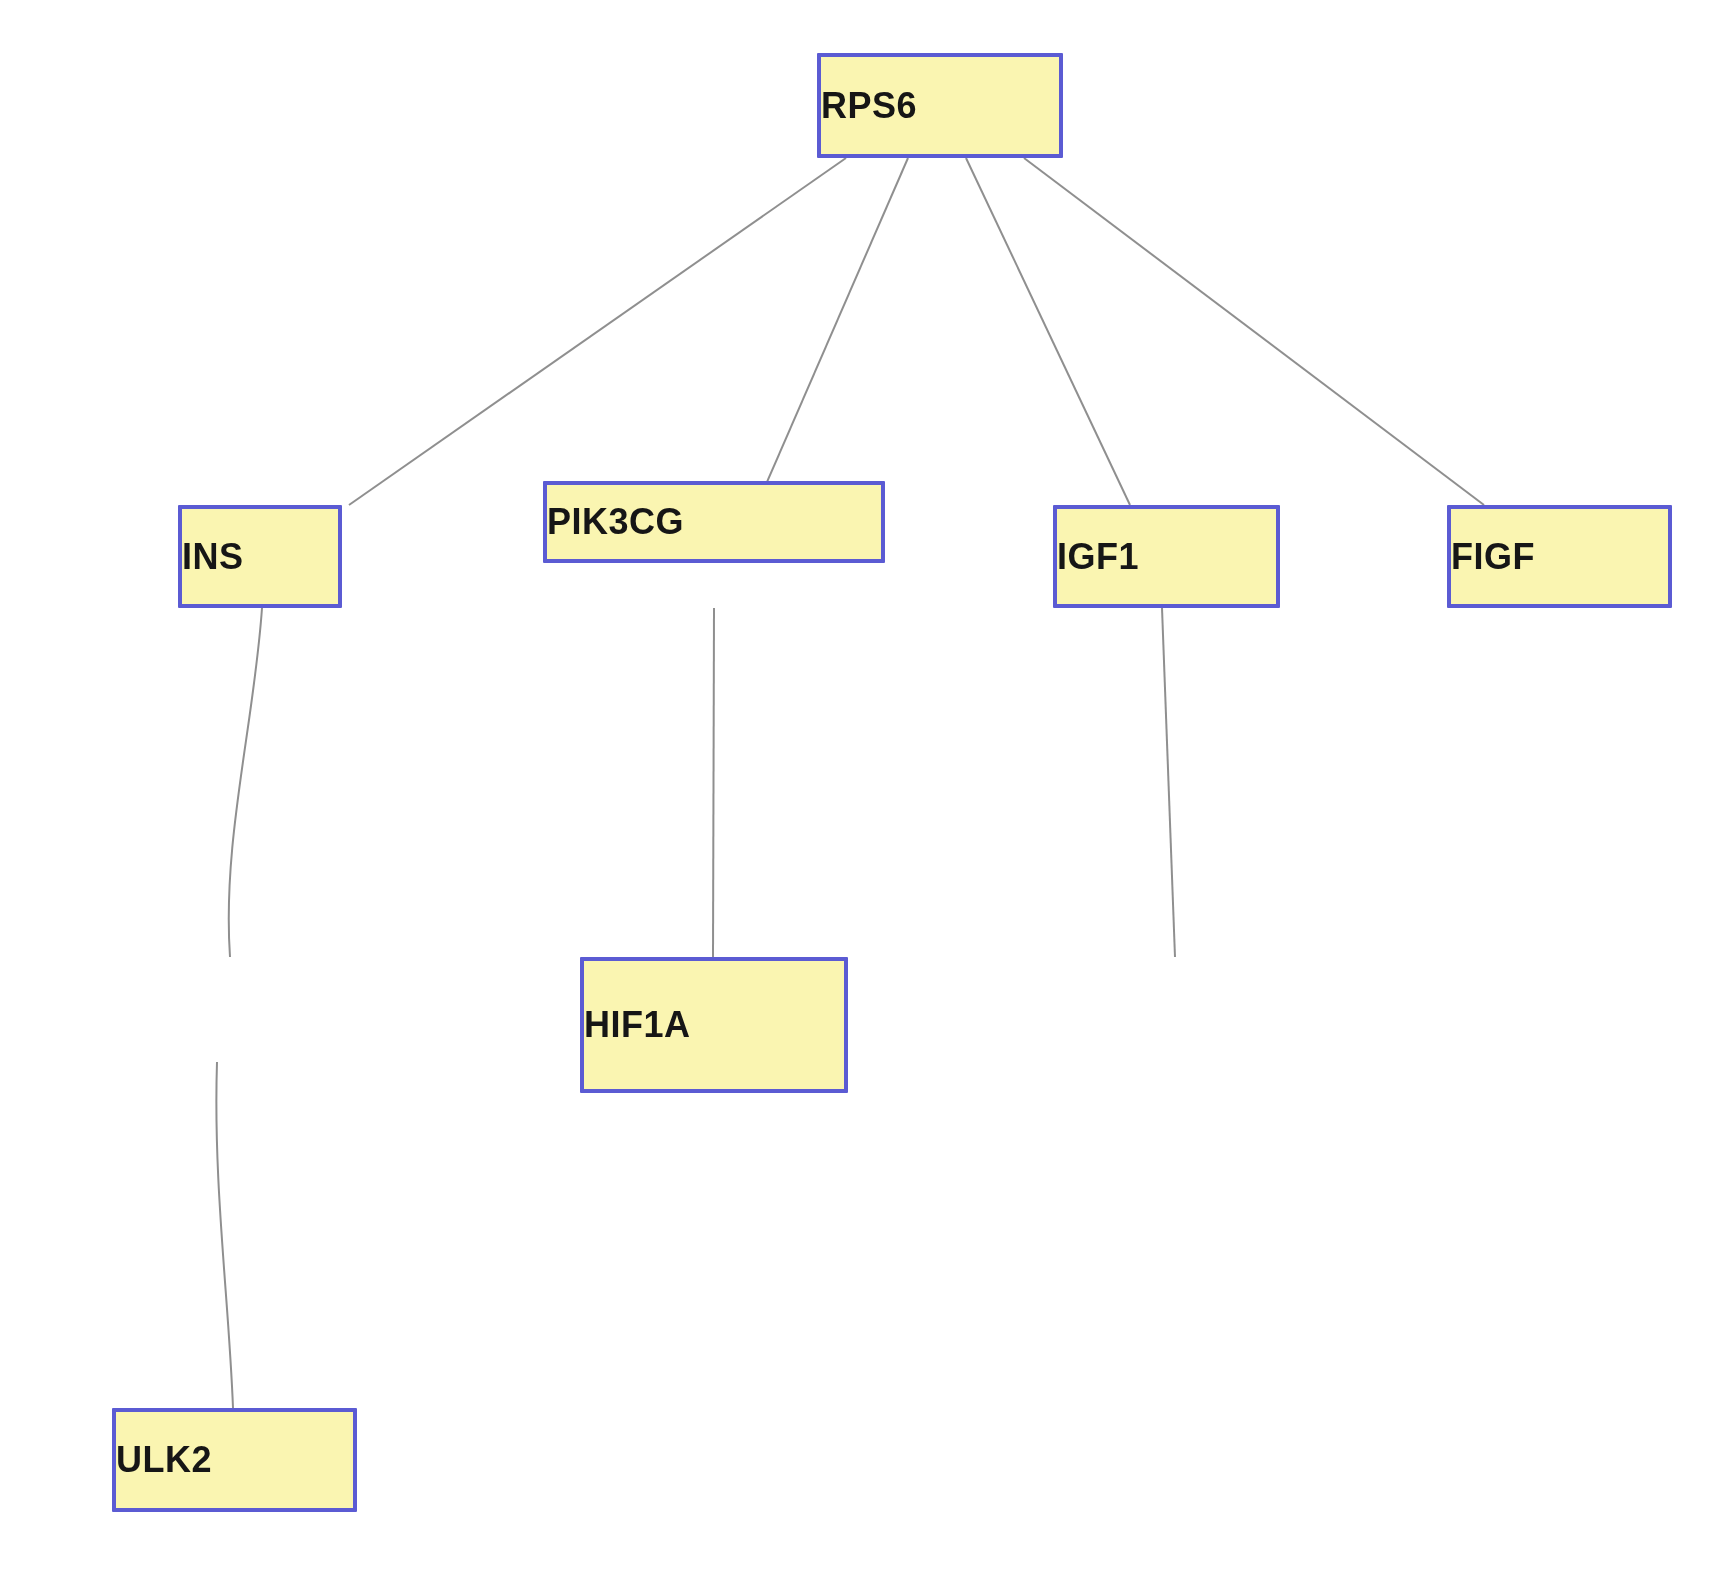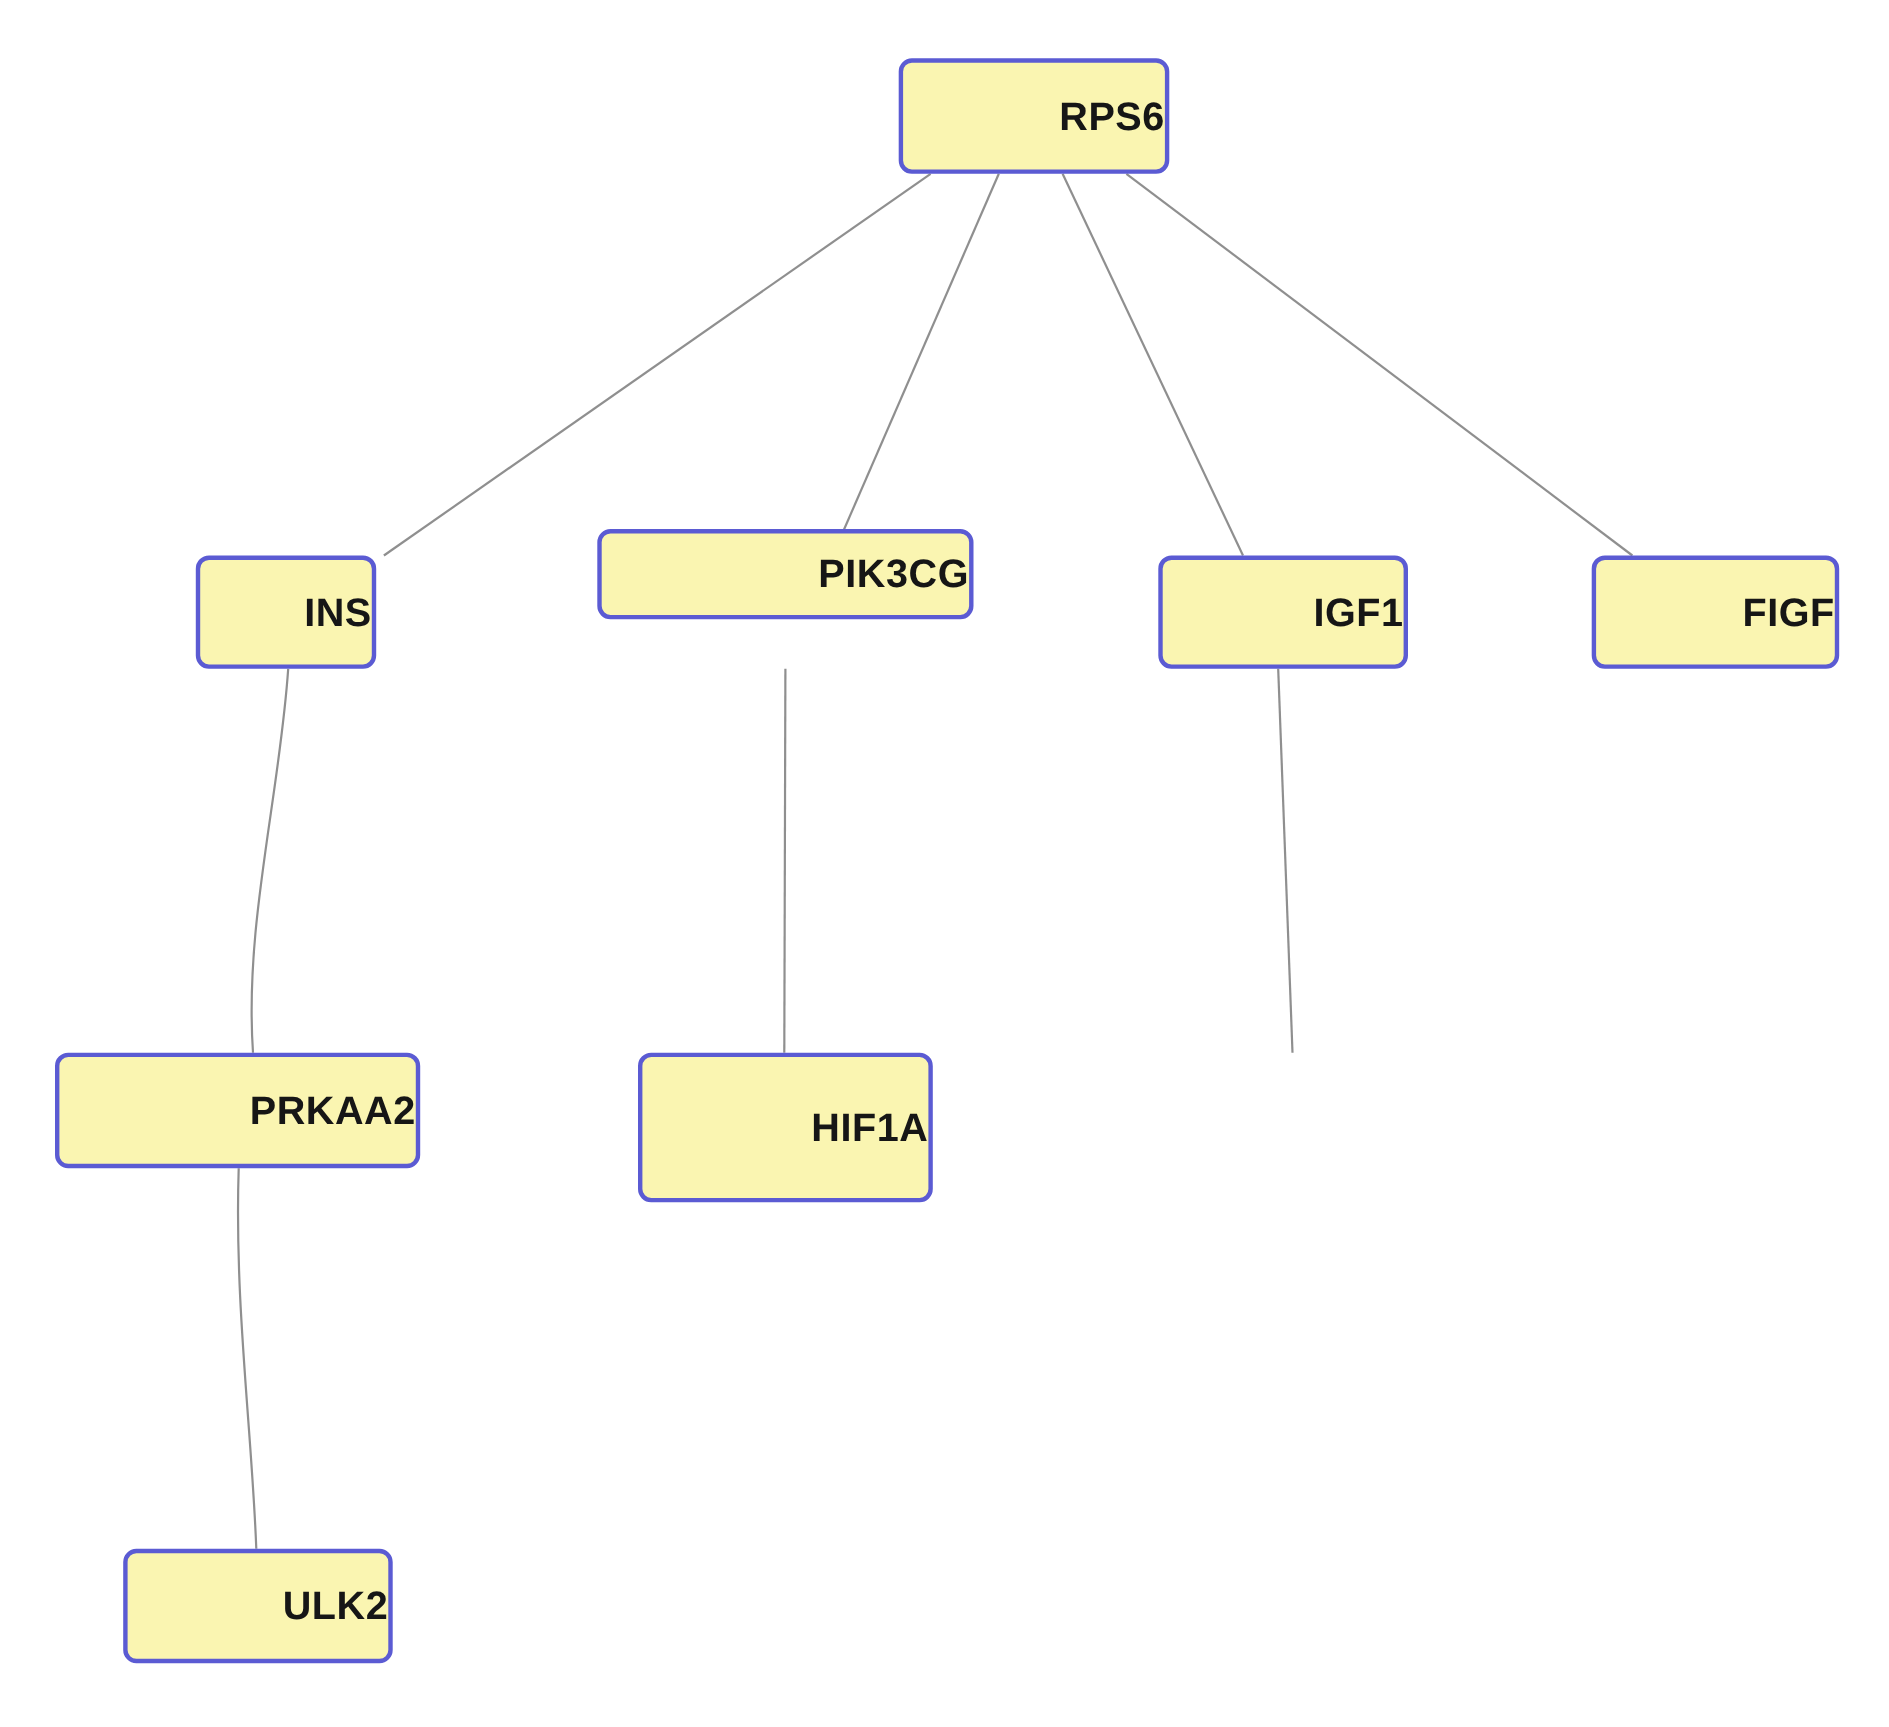--- a/index.html
+++ b/index.html
@@ -27,24 +27,24 @@
   .edge-layer path {
     fill: none;
     stroke: var(--edge-color, #8f8f8f);
     stroke-width: 2;
   }
   .node {
     position: absolute;
     box-sizing: border-box;
     background: var(--node-fill-color, #faf5b1);
     border: 4px solid var(--node-border-color, #5b5bd3);
-    border-radius: 12px;
+    border-radius: 1px;
     display: flex;
     align-items: center;
-    justify-content: flex-end;
+    justify-content: flex-start;
     cursor: default;
   }
   .node-label {
     font-weight: bold;
     font-size: 36px;
     letter-spacing: 0.5px;
     color: var(--label-color, #161616);
     white-space: nowrap;
   }
 </style>
@@ -77,23 +77,20 @@
   </div>
 
   <div class="node" style="left:1053px; top:505px;  width:227px; height:103px">
     <span class="node-label">IGF1</span>
   </div>
 
   <div class="node" style="left:1447px; top:505px;  width:225px; height:103px">
     <span class="node-label">FIGF</span>
   </div>
 
-  <div class="node" style="left:50px;   top:957px;  width:332px; height:105px">
-    <span class="node-label">PRKAA2</span>
-  </div>
 
   <div class="node" style="left:580px;  top:957px;  width:268px; height:136px">
     <span class="node-label">HIF1A</span>
   </div>
 
 
   <div class="node" style="left:112px;  top:1408px; width:245px; height:104px">
     <span class="node-label">ULK2</span>
   </div>
 

